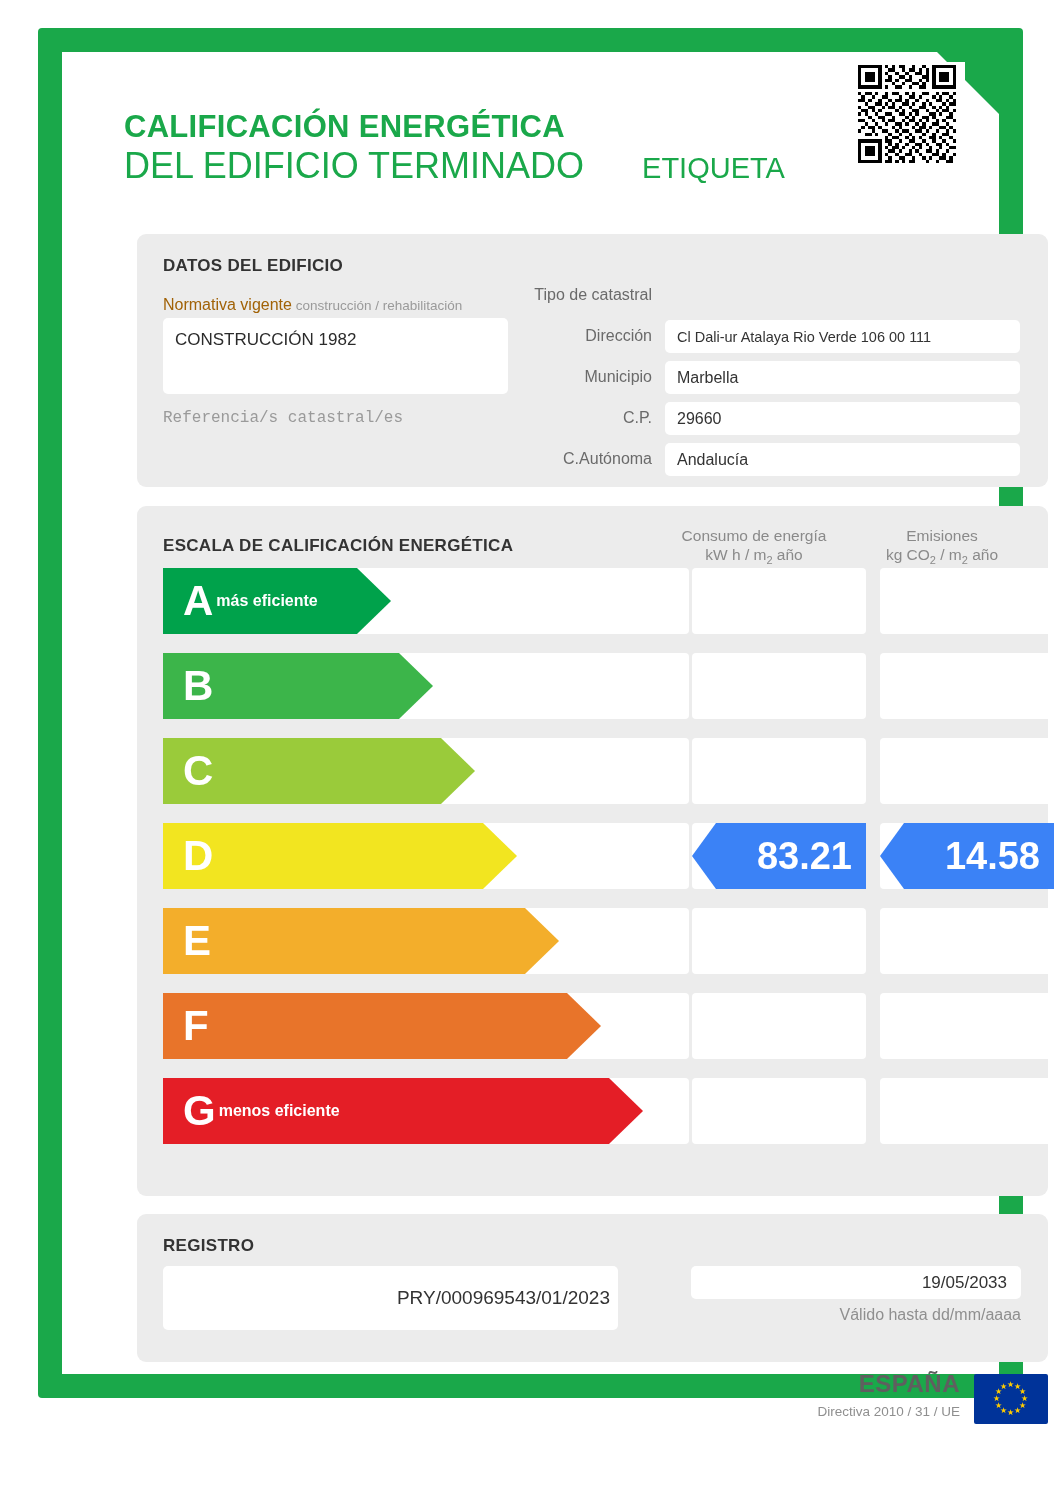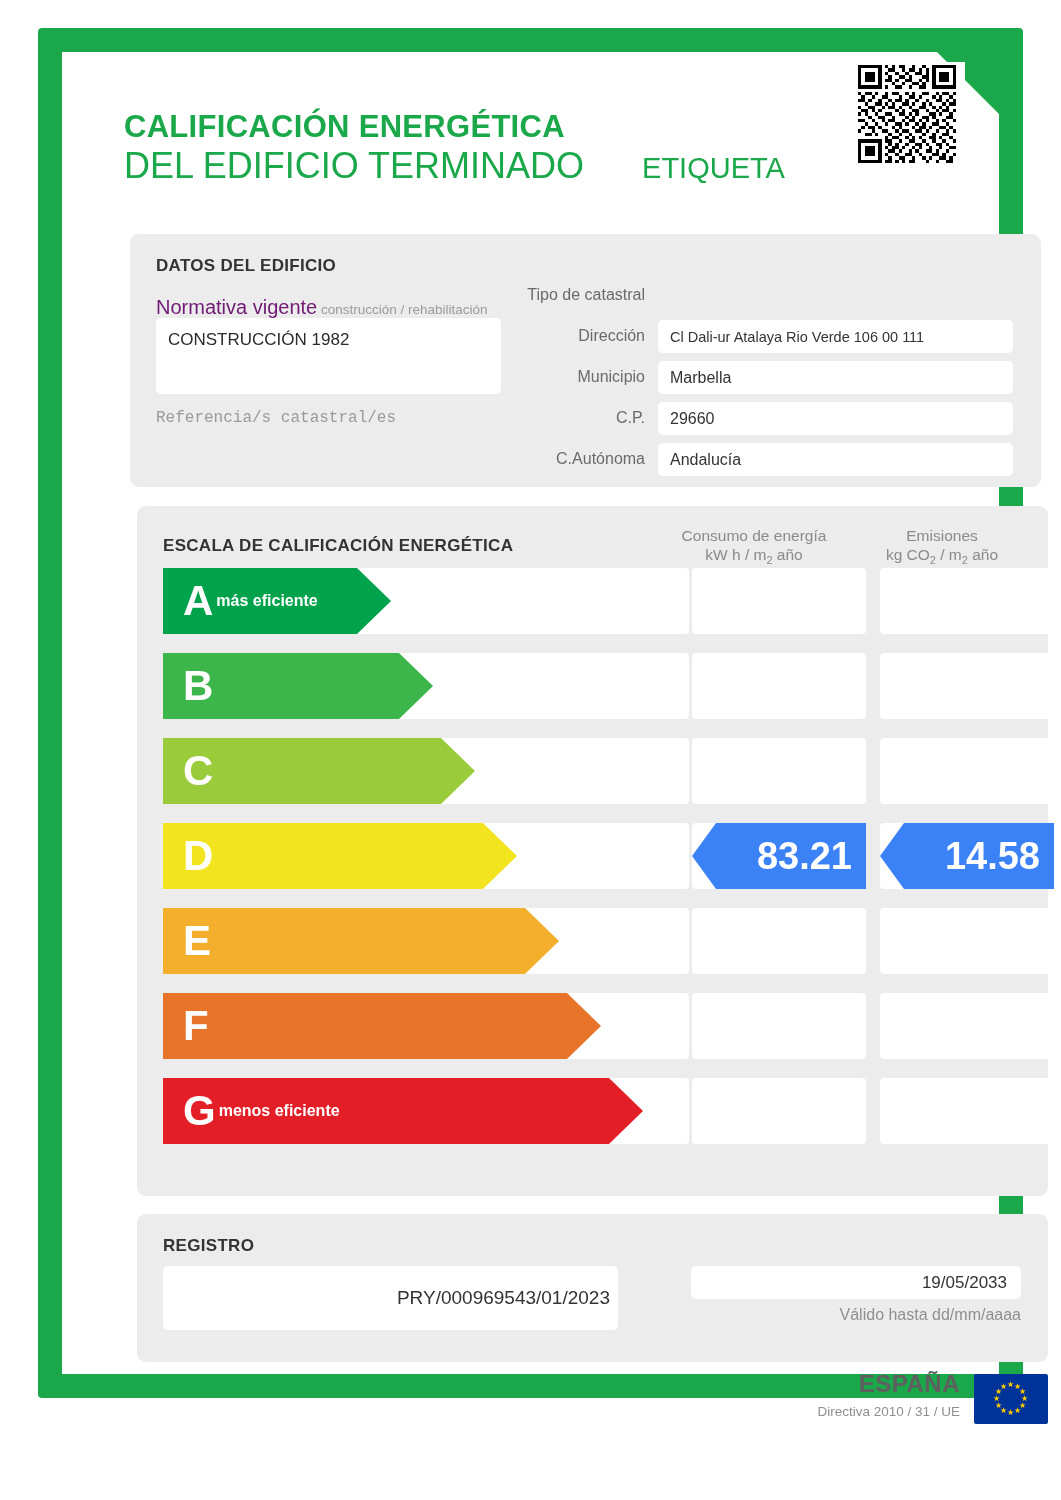--- a/index.html
+++ b/index.html
@@ -93,21 +93,21 @@
     padding: 3px;
   }
 
   
   .panel {
     position: absolute;
     background: #ececec;
     border-radius: 9px;
   }
   #panel-datos {
-    left: 68px;
+    left: 75px;
     top: 182px;
     width: 911px;
     height: 253px;
   }
   #panel-escala {
     left: 75px;
     top: 454px;
     width: 911px;
     height: 690px;
   }
@@ -141,21 +141,21 @@
     font-size: 16px;
     color: #333333;
   }
 
   #normativa-label {
     position: absolute;
     left: 26px;
     top: 62px;
     font-size: 0;
   }
-  #normativa-label .big { font-size: 20px; color: #701a75; }
+  #normativa-label .big { font-size: 16px; color: #a16207; }
   #normativa-label .small { font-size: 13.5px; color: #9a9a9a; }
 
   #normativa-field {
     position: absolute;
     left: 26px;
     top: 84px;
     width: 345px;
     height: 76px;
     align-items: flex-start;
     padding-top: 12px;

